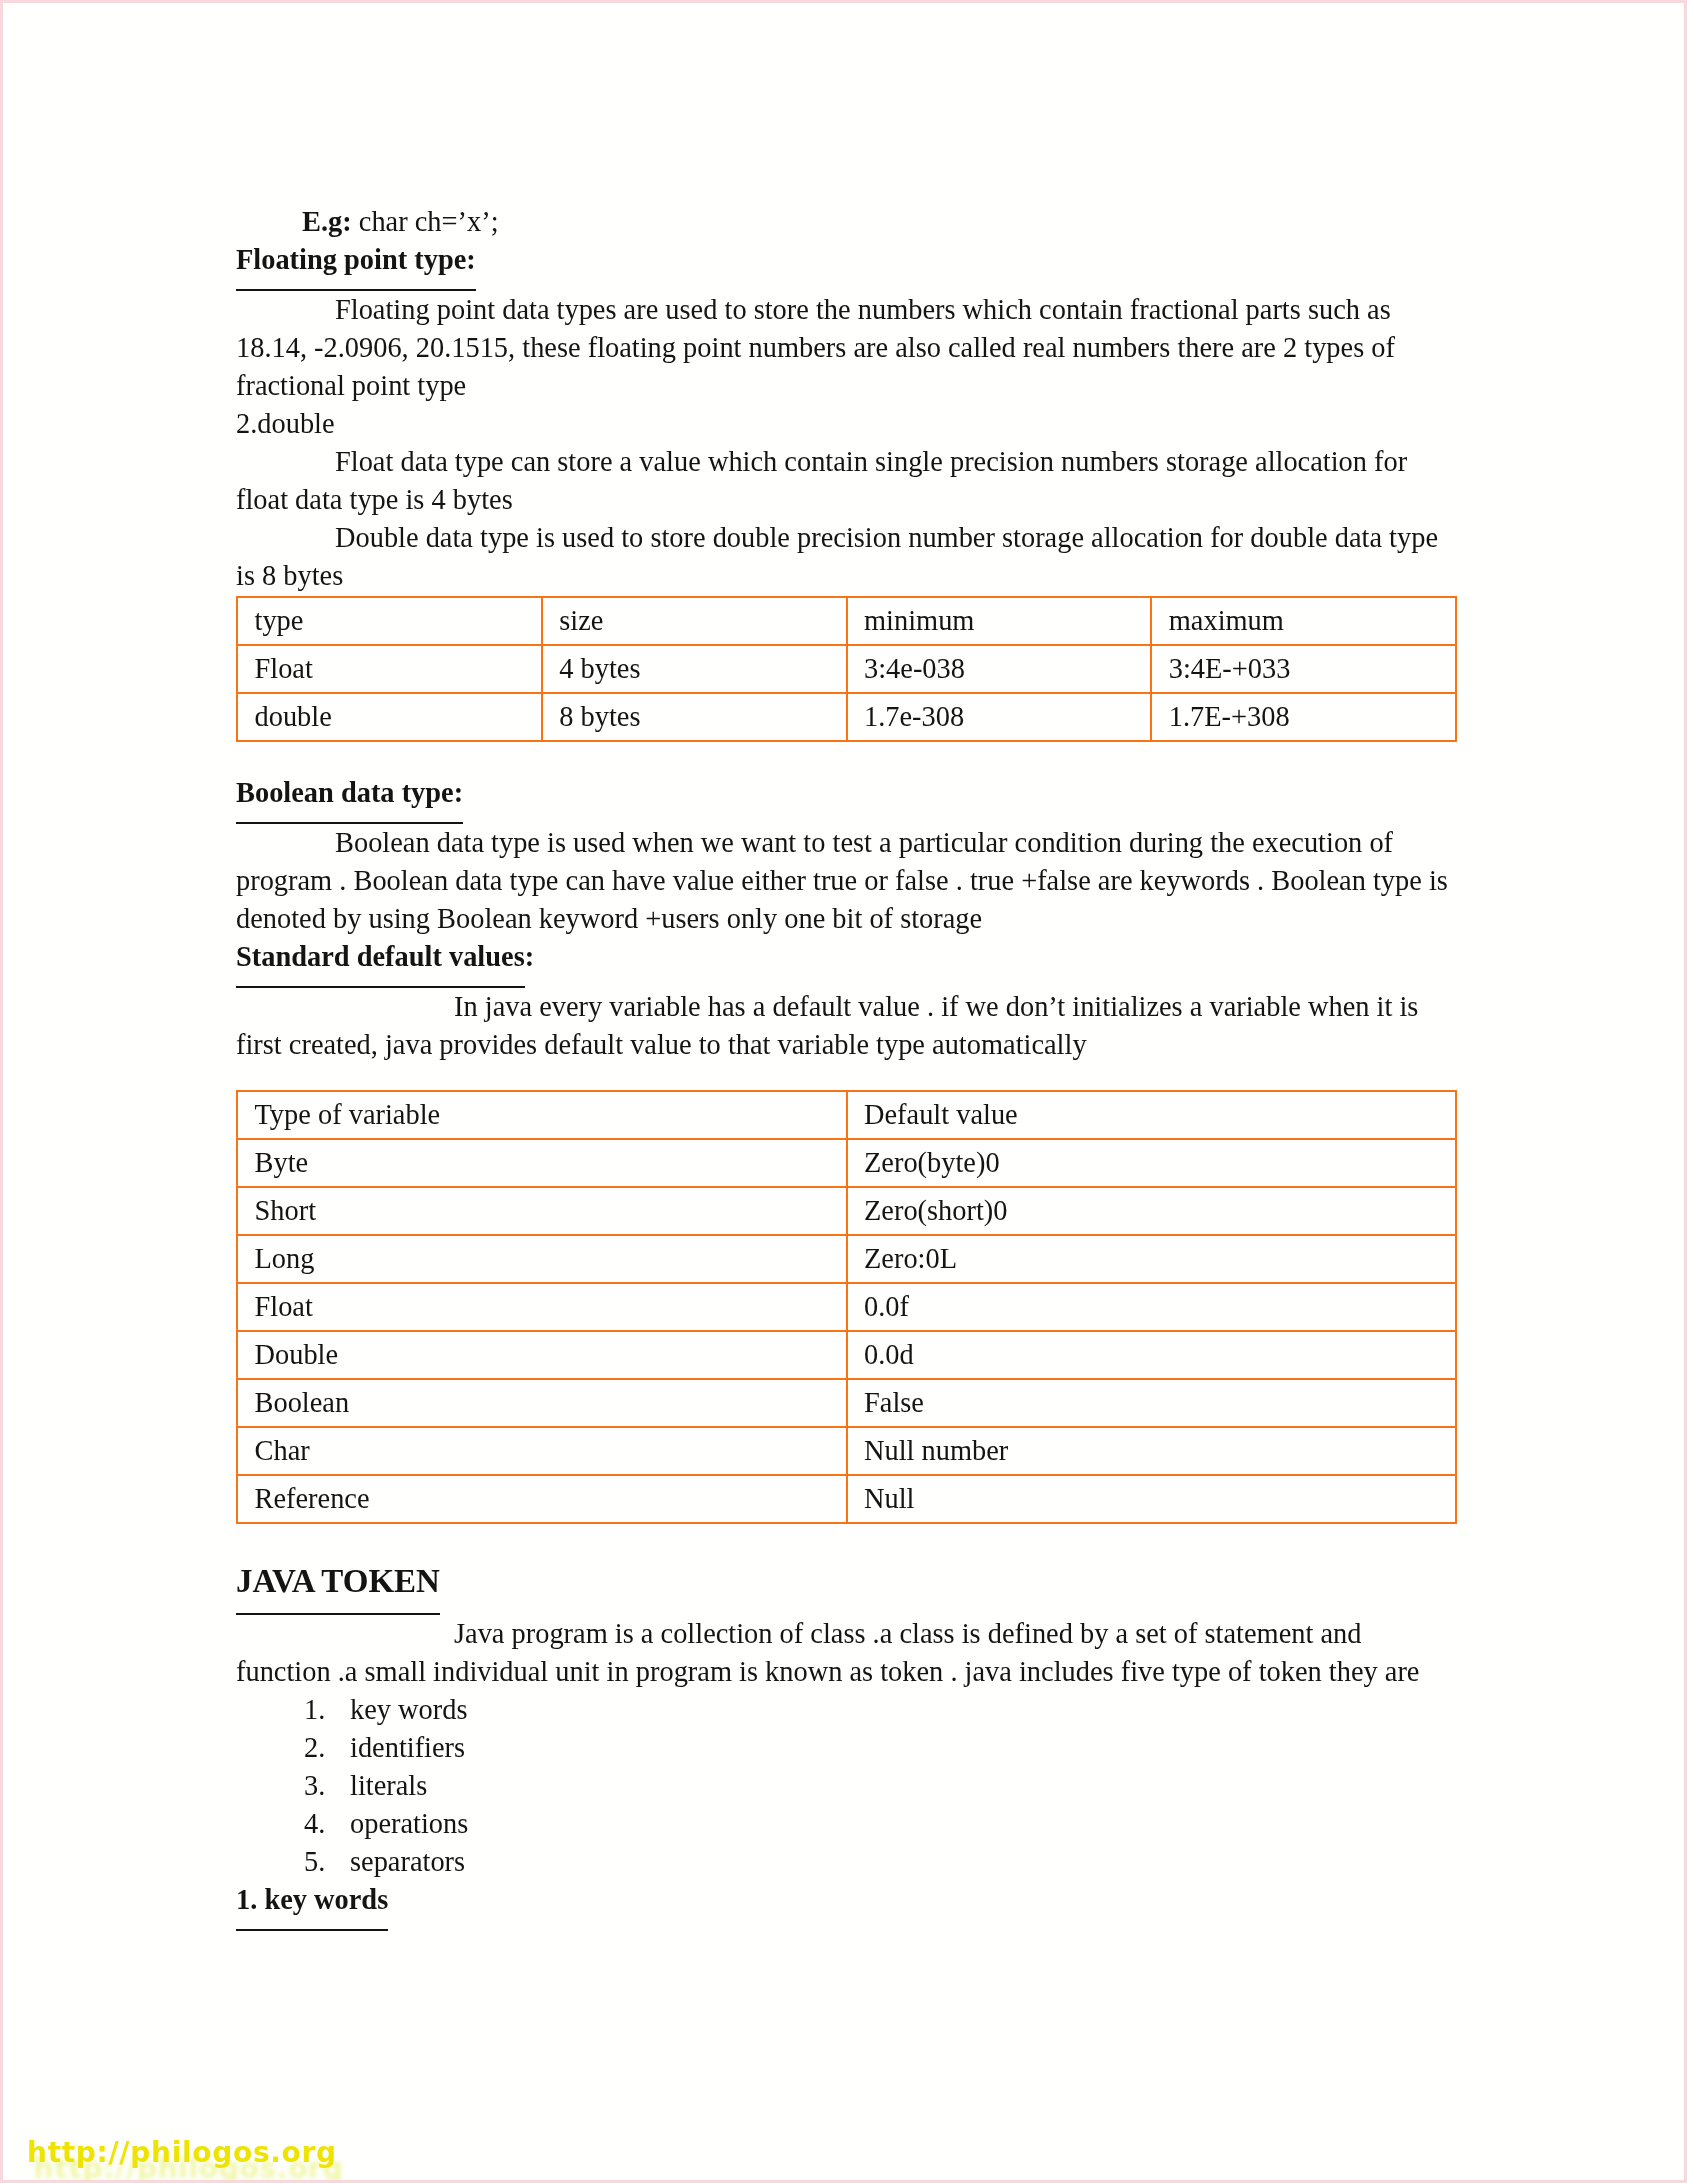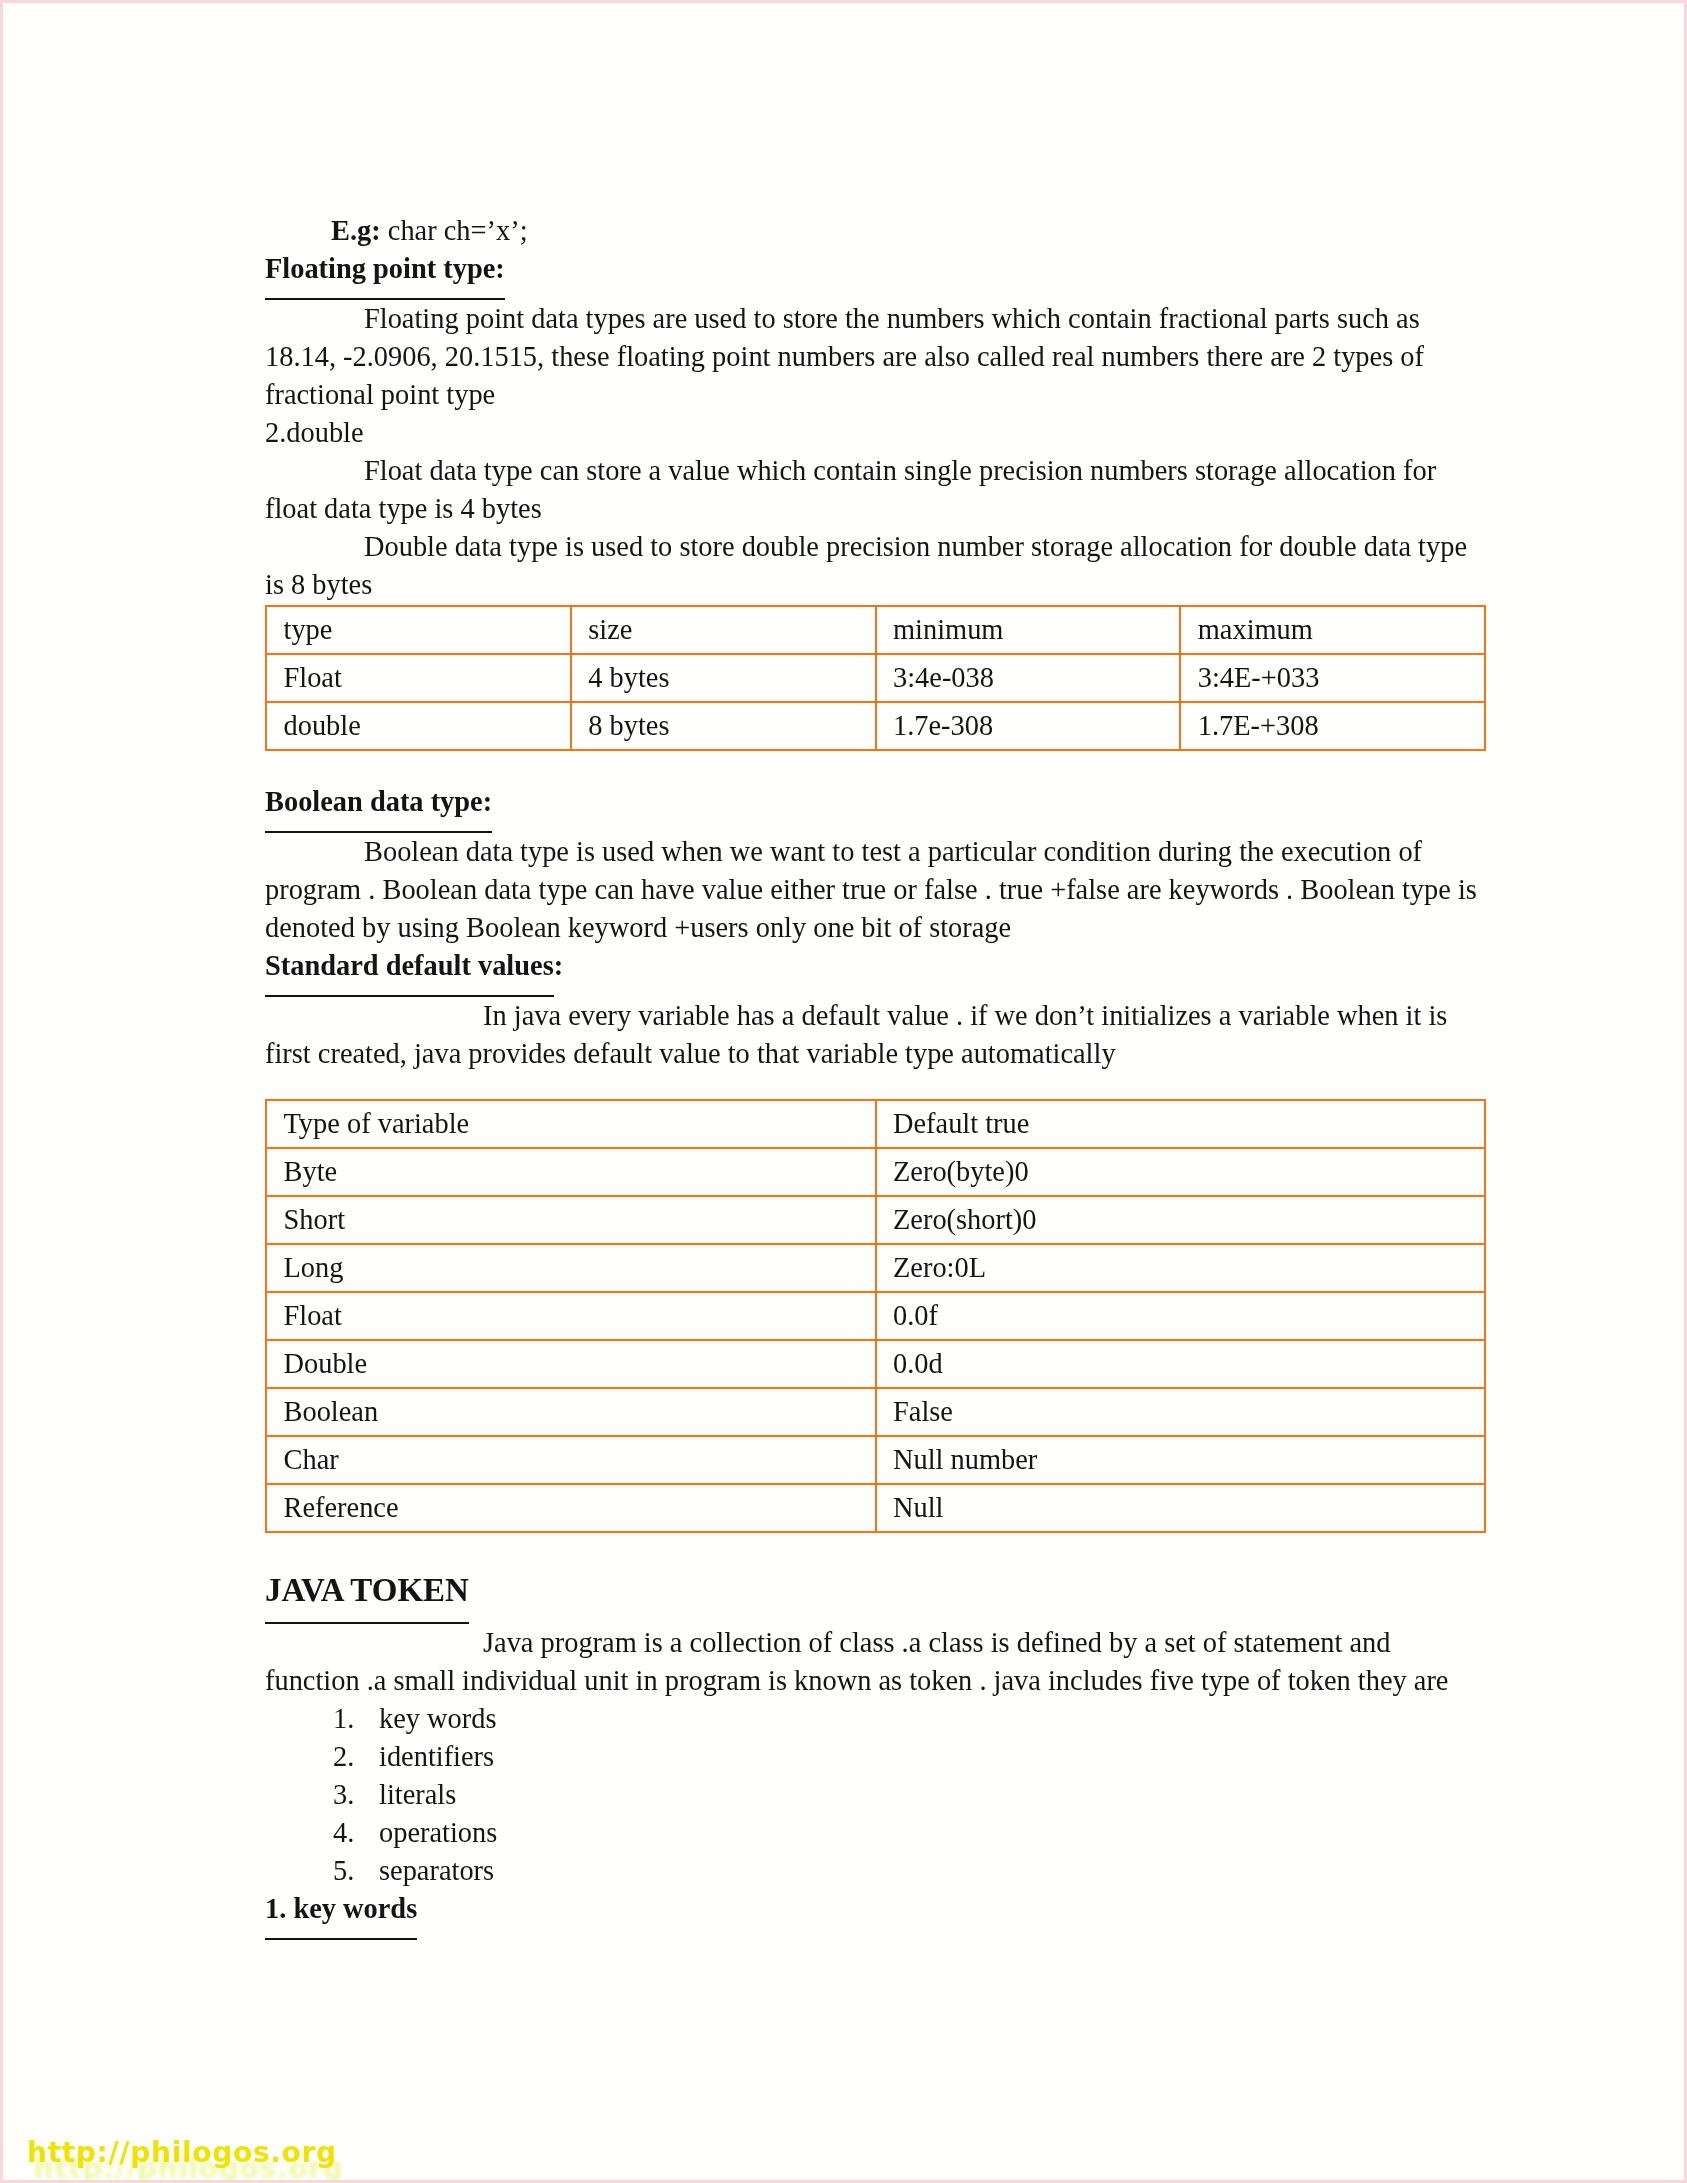--- a/index.html
+++ b/index.html
@@ -10,25 +10,24 @@
     position: relative;
     overflow: hidden;
     background: #fffffe;
     border: 3.3px solid #f8d8dc;
     font-family: "Liberation Serif", serif;
     color: #141414;
   }
   .content {
     position: absolute;
     left: 233px;
-    top: 209px;
+    top: 200px;
     width: 1221px;
     font-size: 28.4px;
     line-height: 38px;
-    margin-left: 29px;
   }
   .eg-line { margin-left: 66px; }
   .eg-label { font-weight: bold; }
   .heading { font-weight: bold; }
   .underline {
     display: inline-block;
     line-height: 1.05;
     border-bottom: 2.6px solid #141414;
     padding-bottom: 14px;
   }
@@ -121,21 +120,21 @@
 
   <div class="heading">
     <span class="underline">Standard default values</span><span>:</span>
   </div>
   <div class="para-bigindent">In java every variable has a default value . if we don’t initializes a variable when it is first created, java provides default value to that variable type automatically</div>
 
   <table class="default-table">
     <tbody>
         <tr>
       <th>Type of variable</th>
-      <th>Default true</th>
+      <th>Default value</th>
     </tr>
     <tr>
       <td>Byte</td>
       <td>Zero(byte)0</td>
     </tr>
     <tr>
       <td>Short</td>
       <td>Zero(short)0</td>
     </tr>
     <tr>

